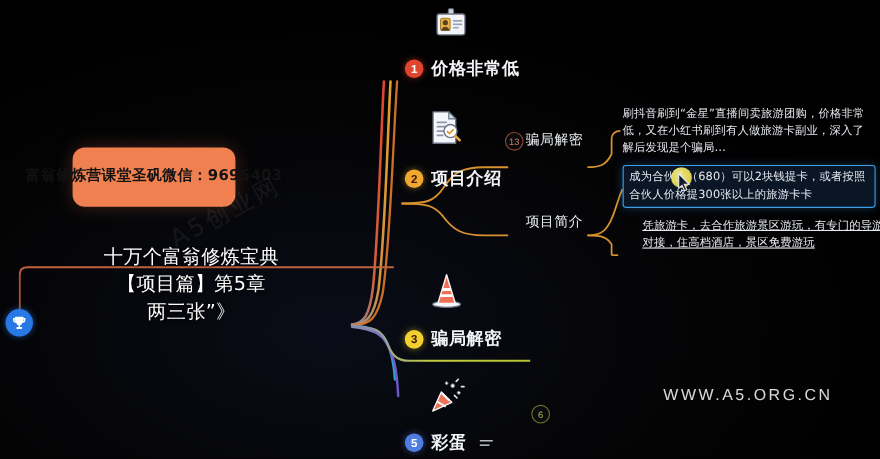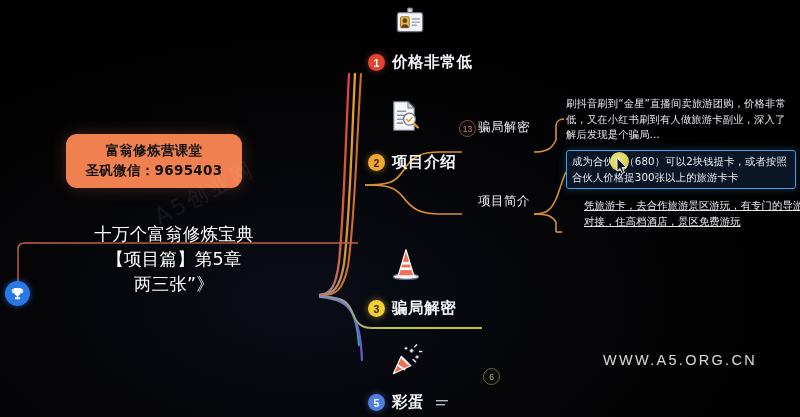--- a/index.html
+++ b/index.html
@@ -10,23 +10,23 @@
     background:#030305;
   }
   #stage{position:absolute;inset:0;overflow:hidden;background:
       radial-gradient(ellipse 520px 300px at 300px 300px, #0a0d18 0%, #050507 55%, #000 100%);}
 
   
   #links{position:absolute;left:0;top:0;width:800px;height:417px;}
 
   
   .promo{
-    position:absolute;left:66px;top:134px;width:176px;height:54px;
+    position:absolute;left:66px;top:134px;width:148px;height:54px;
     background:#f08050;border-radius:11px;
-    display:flex;flex-direction:column;align-items:center;justify-content:center;
+    display:flex;flex-direction:row;align-items:center;justify-content:center;
     box-shadow:0 0 16px rgba(240,128,80,.25);
   }
   .promo div{color:#121212;font-weight:bold;font-size:13.5px;line-height:1.45;letter-spacing:.3px;white-space:nowrap;}
 
   
   .title-block{
     position:absolute;left:18px;top:222px;width:312px;
     text-align:center;color:#ffffff;font-weight:normal;
     font-size:17.5px;line-height:1.42;letter-spacing:.2px;
     text-shadow:0 1px 3px rgba(0,0,0,.9);

